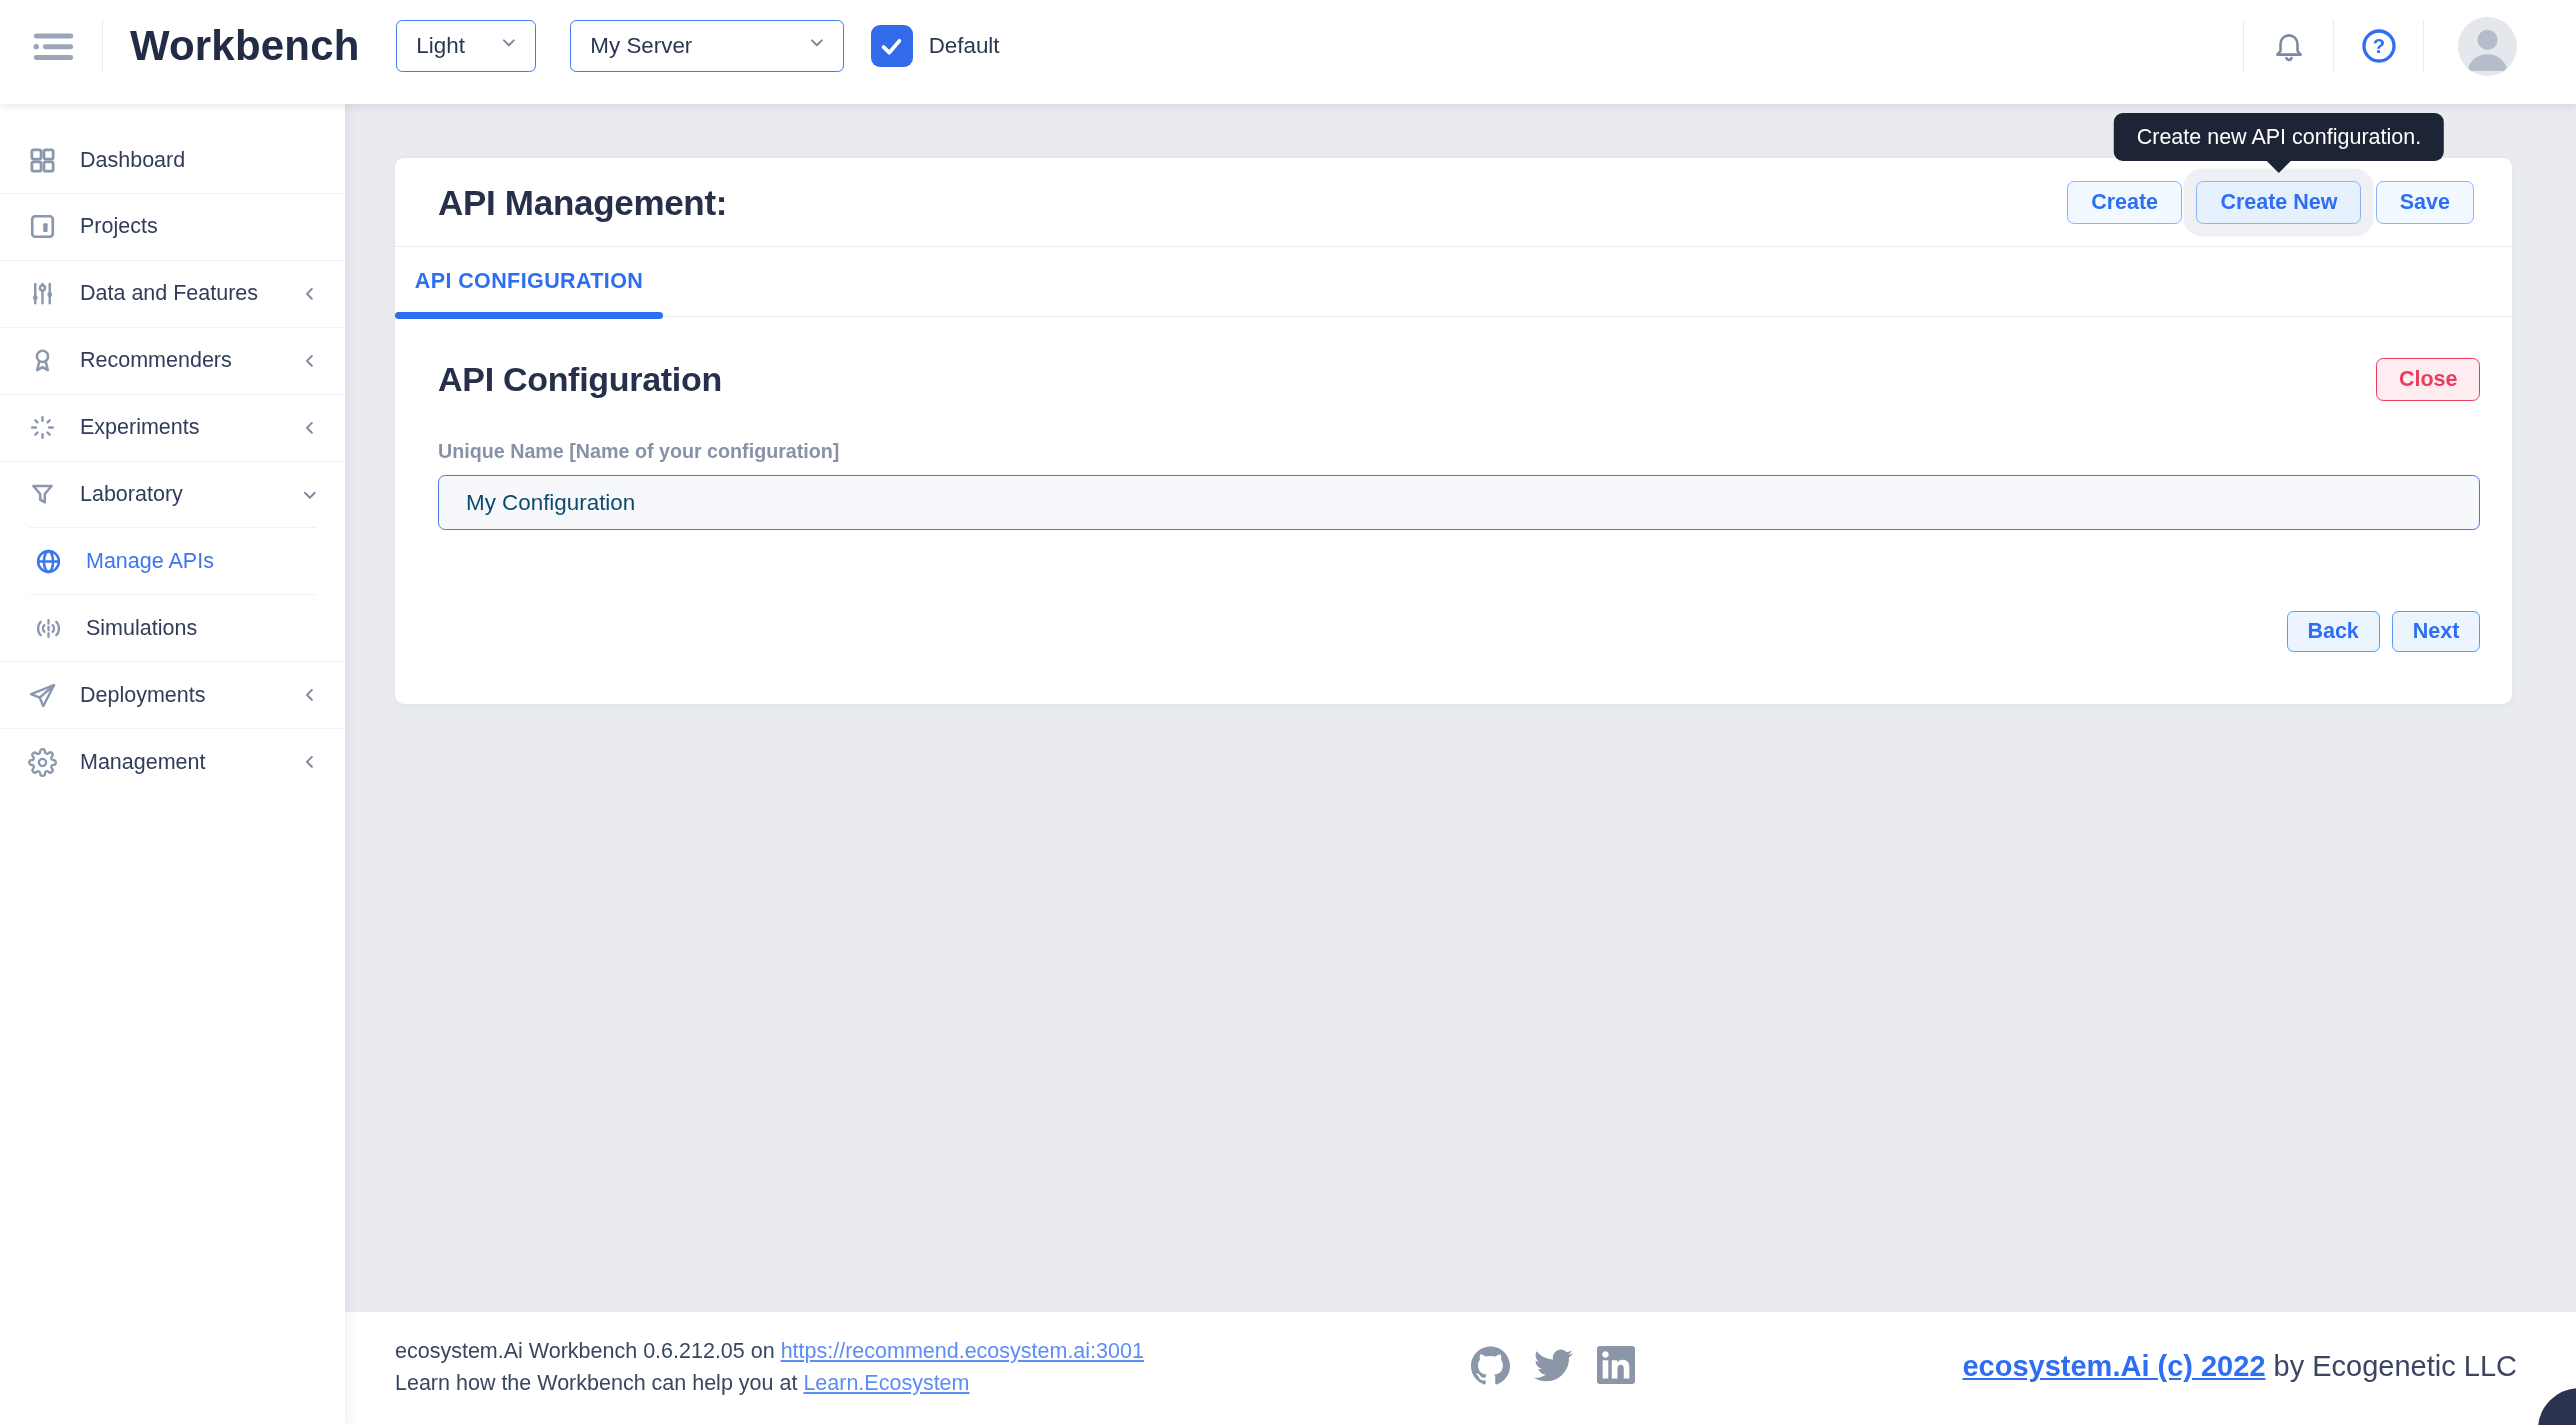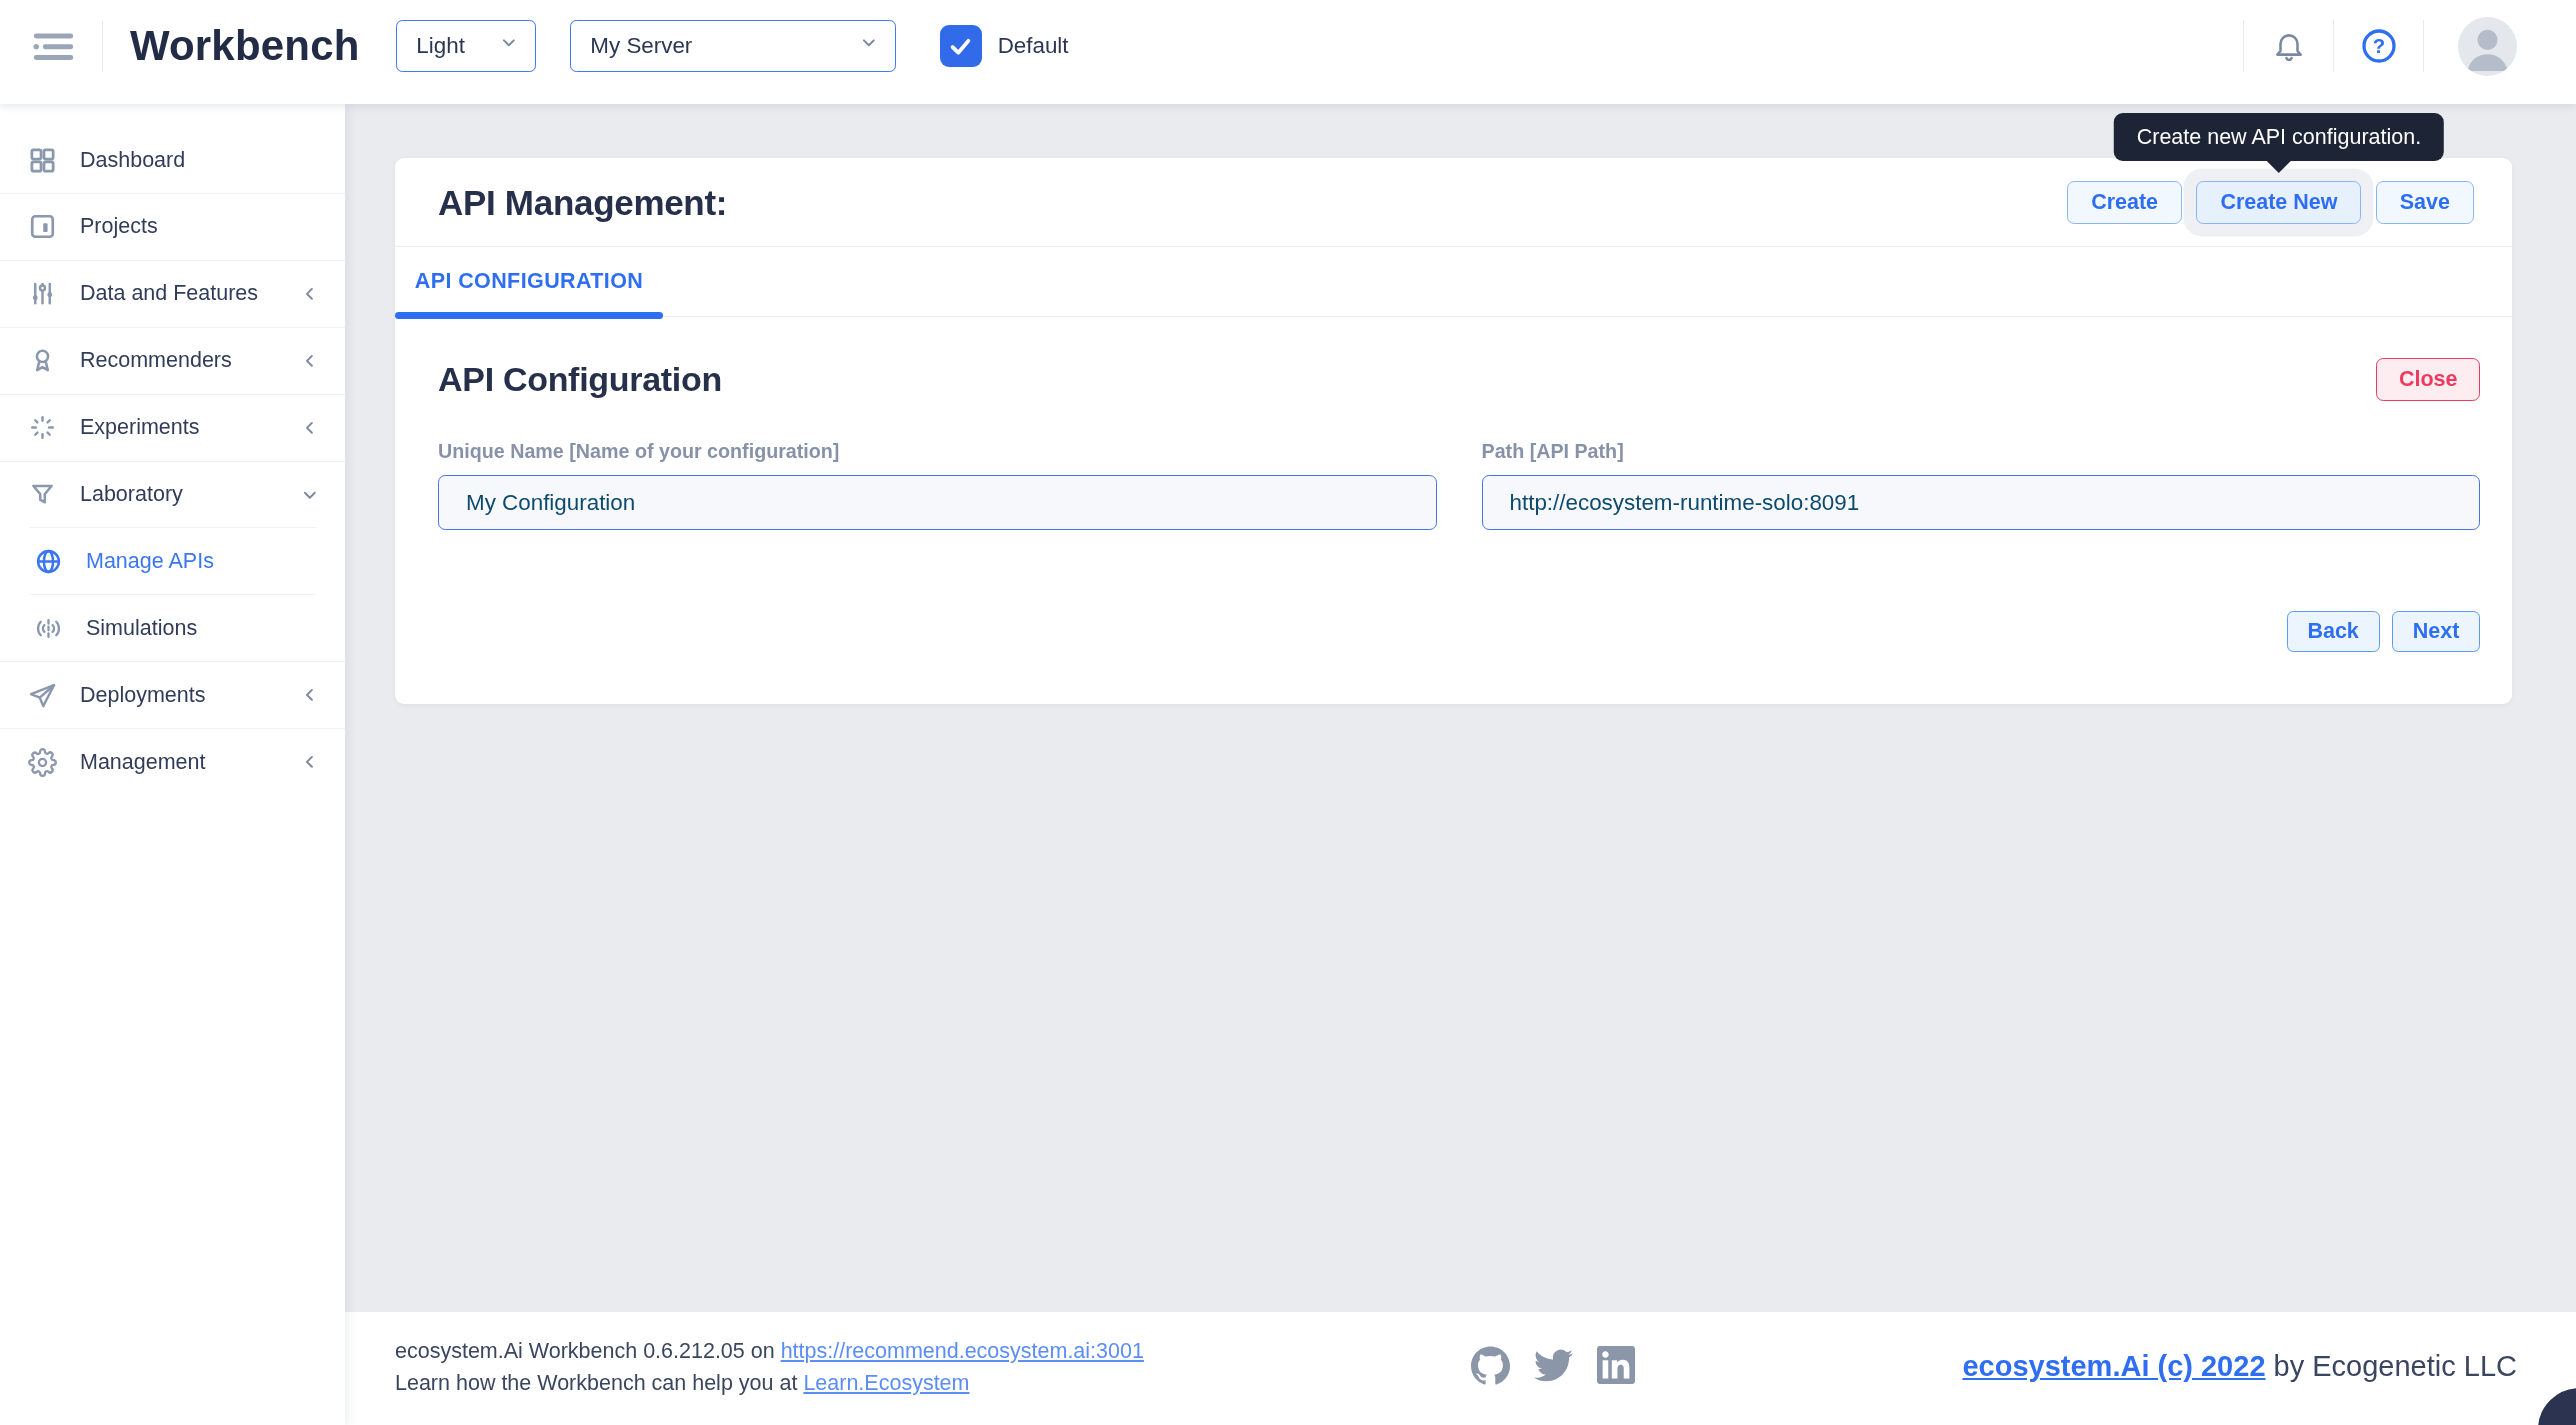--- a/index.html
+++ b/index.html
@@ -11,21 +11,21 @@
   .header { height:104px; background:#ffffff; display:flex; align-items:center;
             padding:0 59px 12px 32px; box-shadow:0 2.7px 7.2px rgba(44,56,82,.10); position:relative; z-index:6; }
   .icon-btn { display:flex; align-items:center; justify-content:center; cursor:pointer; background:none; border:none; }
   .v-div { width:0.9px; height:52px; background:#e7eaef; }
   .hd-div { margin:0 27px; }
   .app-title { font-size:42px; font-weight:600; color:#232c46; letter-spacing:0.2px; margin-right:36px; }
   .select { height:52px; border:1.8px solid #3e79f2; border-radius:6.3px; background:#fff;
             display:flex; align-items:center; justify-content:space-between; padding:0 16px 0 19.7px;
             font-size:22.4px; color:#2b3752; cursor:pointer; }
   .select.theme { width:140px; margin-right:34px; }
-  .select.server { width:326px; margin-right:44px; }
+  .select.server { width:274px; margin-right:27px; }
   .chk-wrap { display:flex; align-items:center; }
   .checkbox { width:42px; height:42px; background:#316bea; border-radius:9px; display:flex;
               align-items:center; justify-content:center; cursor:pointer; }
   .chk-label { font-size:22.4px; color:#2b3752; margin-left:16px; }
   .hd-spacer { flex:1; }
   .hd-right { display:flex; align-items:center; gap:0; }
   .hd-icon { width:89px; display:flex; justify-content:center; }
   .avatar { width:59px; height:59px; border-radius:50%; background:#e4e7ec; overflow:hidden;
             display:flex; align-items:flex-end; justify-content:center; margin-left:34px; cursor:pointer; }
 
@@ -354,24 +354,20 @@
             <div class="panel-head">
               <div class="panel-title">API Configuration</div>
               <button class="btn-danger">Close</button>
             </div>
 
             <div class="fields">
               <div class="field">
                 <div class="field-label">Unique Name [Name of your configuration]</div>
                 <input class="text-input" type="text" value="My Configuration" style="">
               </div>
-              <div class="field">
-                <div class="field-label">Path [API Path]</div>
-                <input class="text-input" type="text" value="http://ecosystem-runtime-solo:8091" style="">
-              </div>
             </div>
 
             <div class="wizard">
               <button class="btn-sm">Back</button>
               <button class="btn-sm">Next</button>
             </div>
           </div>
         </div>
 
       </div>

